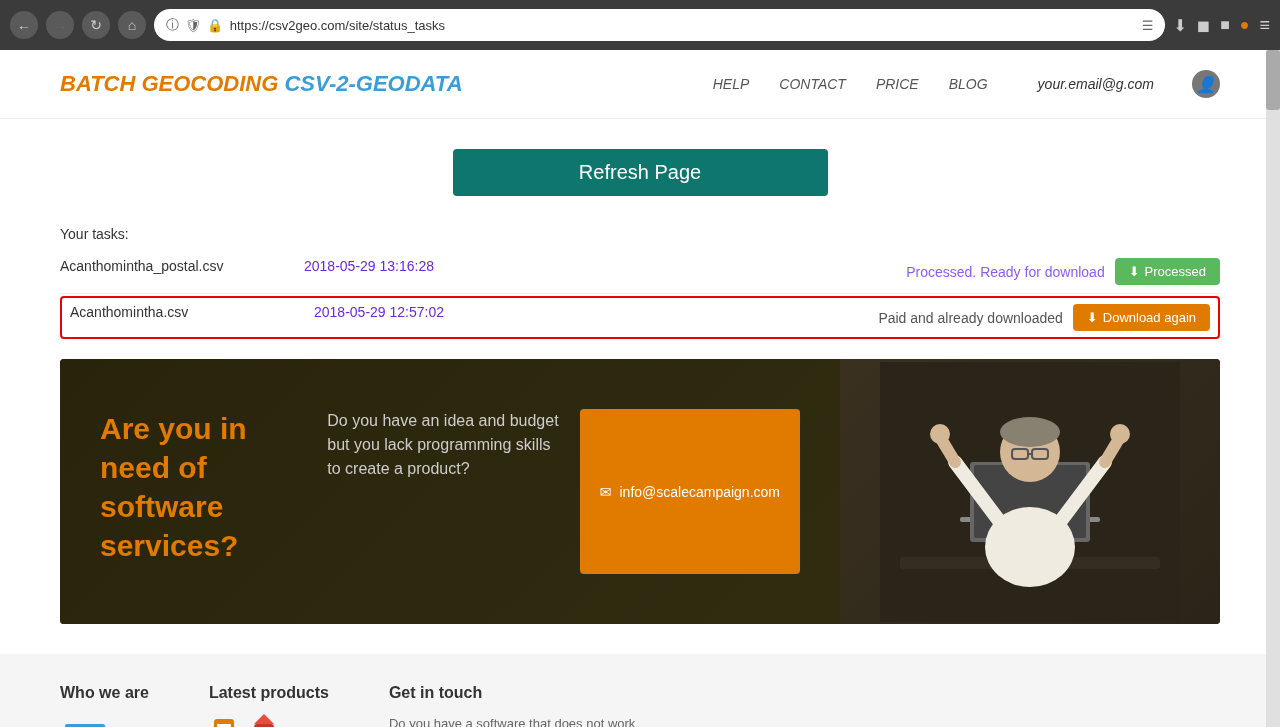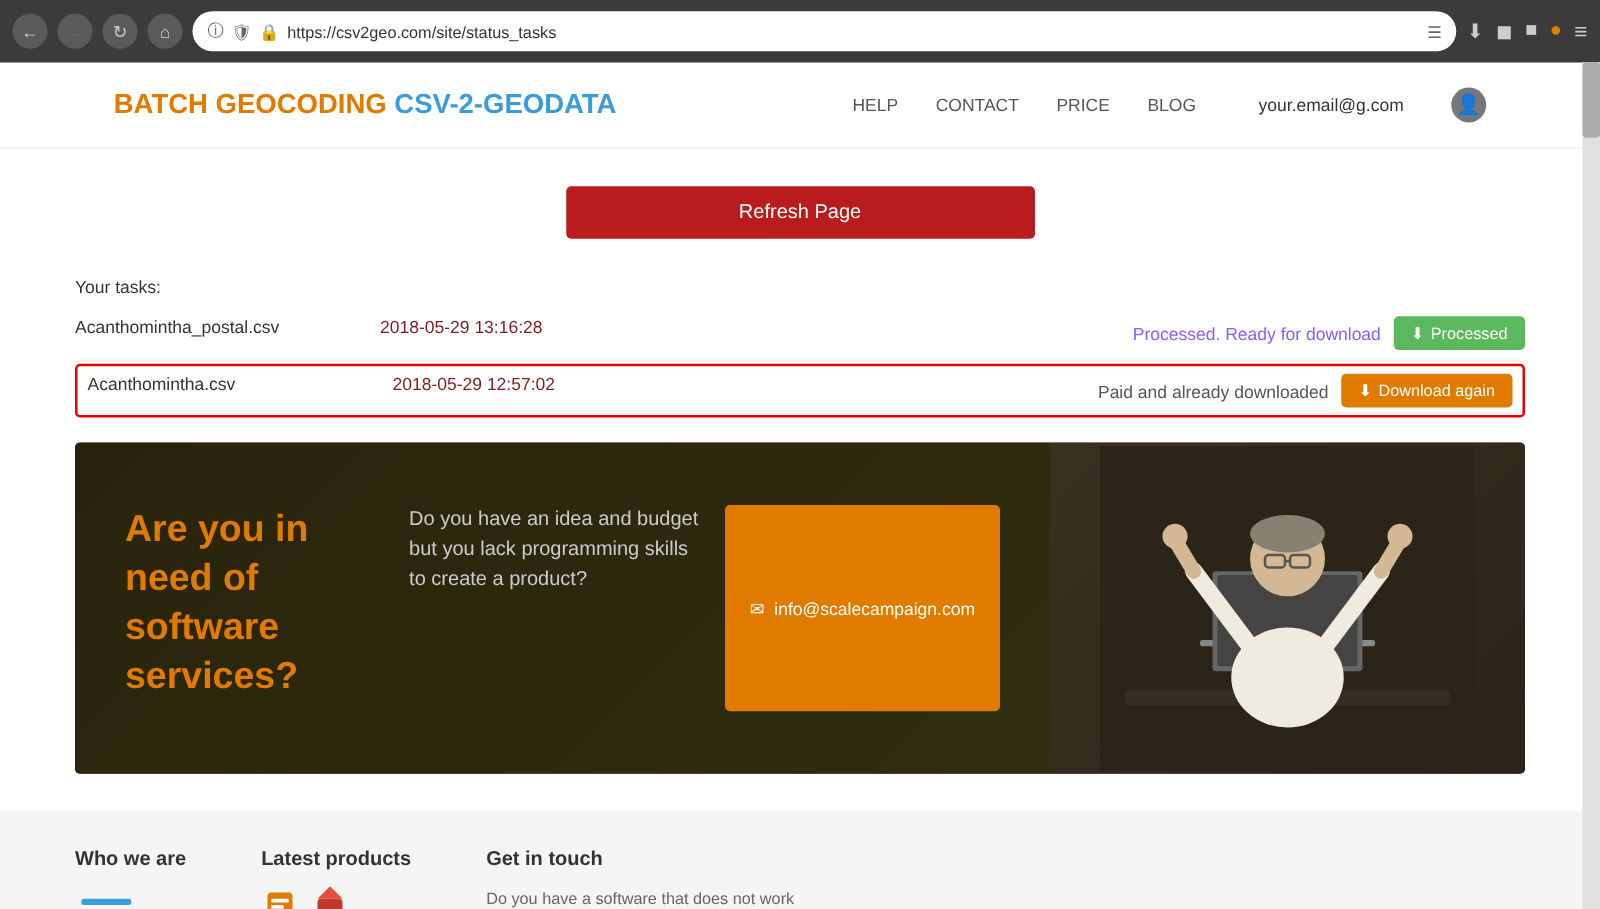--- a/index.html
+++ b/index.html
@@ -62,23 +62,24 @@
       top: 0;
     }
     .main-content {
       flex: 1;
       overflow: hidden;
     }
 
     
     .site-header {
       display: flex;
-      align-items: flex-start;
-      padding: 20px 91px;
+      align-items: center;
+      padding: 20px 60px;
       border-bottom: 1px solid #eee;
+      font-style: italic;
     }
     .logo {
       font-size: 22px;
       font-weight: bold;
       flex: 1;
     }
     .logo-batch { color: #e07b00; }
     .logo-geocoding { color: #e07b00; }
     .logo-csv { color: #3a9dd9; }
     .logo-geo { color: #3a9dd9; }
@@ -103,25 +104,25 @@
     
     .page-body {
       padding: 30px 60px;
     }
     .refresh-btn-wrap {
       display: flex;
       justify-content: center;
       margin-bottom: 30px;
     }
     .refresh-btn {
-      background: #b91c1c;
+      background: #0f766e;
       color: white;
       border: none;
       padding: 12px 80px;
-      font-size: 16px;
+      font-size: 20px;
       border-radius: 4px;
       cursor: pointer;
       width: 375px;
       text-align: center;
     }
 
     
     .tasks-label {
       font-size: 14px;
       color: #333;
@@ -134,21 +135,21 @@
       border-bottom: 1px solid #f0f0f0;
       gap: 44px;
     }
     .task-filename {
       width: 200px;
       color: #333;
       font-size: 14px;
     }
     .task-date {
       width: 200px;
-      color: #7f1d1d;
+      color: #6d28d9;
       font-size: 14px;
     }
     .task-status {
       flex: 1;
       text-align: right;
       display: flex;
       align-items: center;
       justify-content: flex-end;
       gap: 10px;
     }

